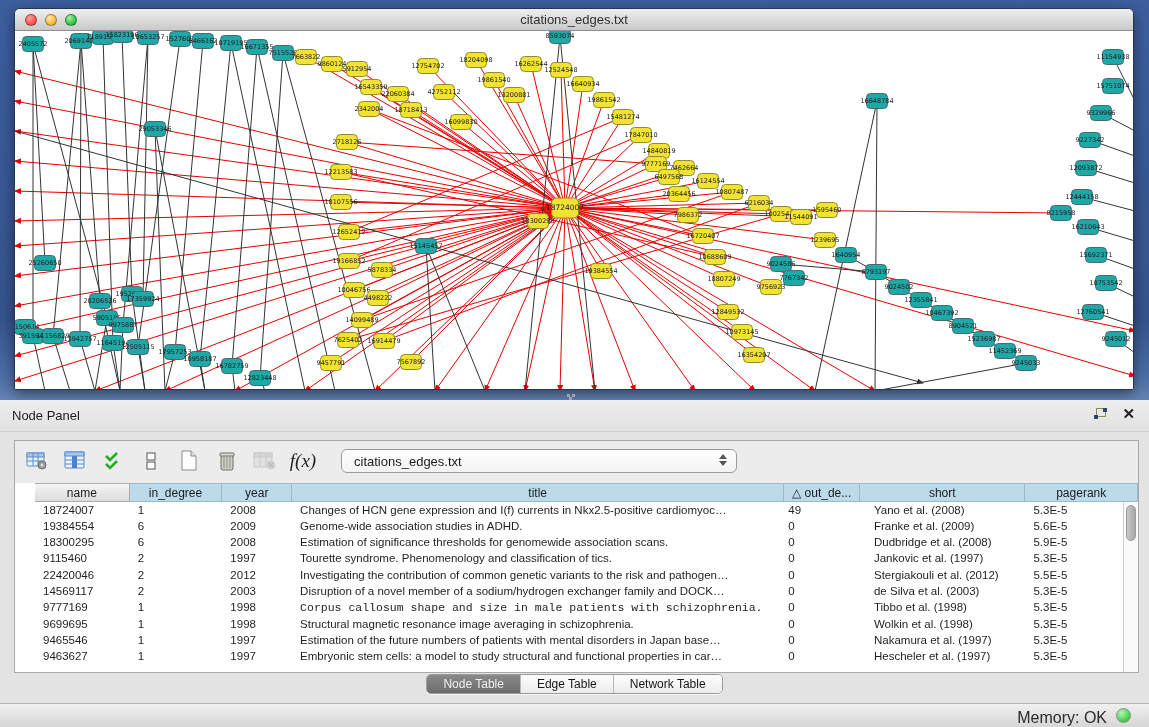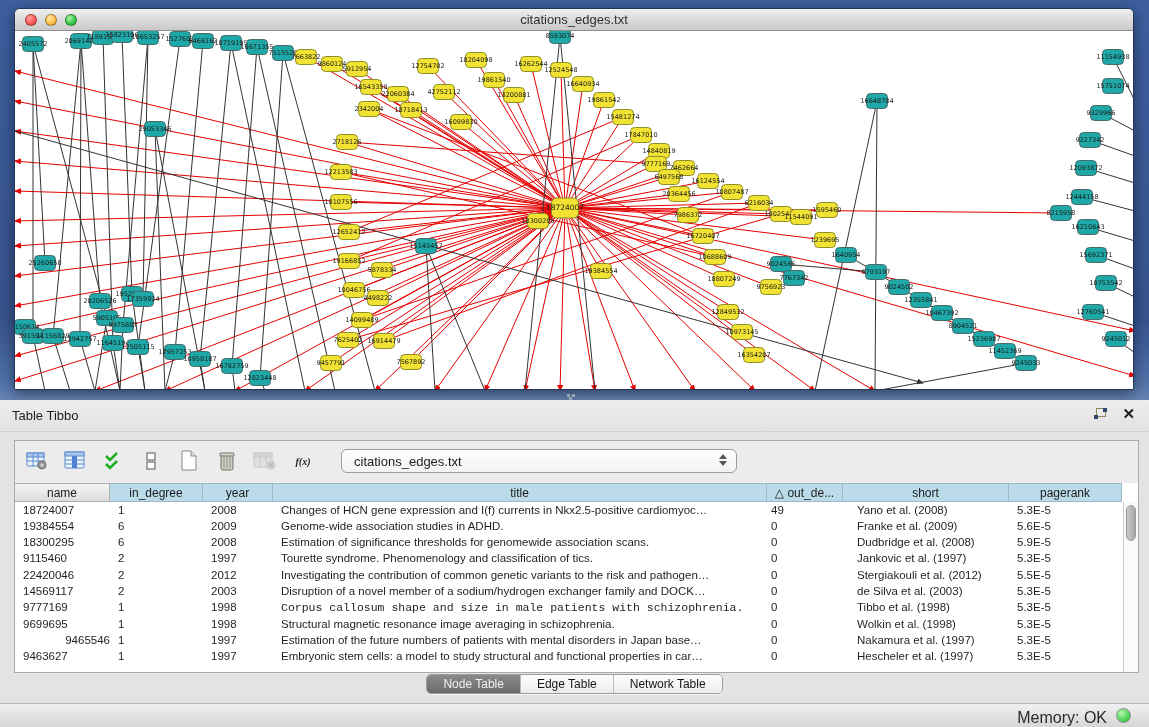--- a/index.html
+++ b/index.html
@@ -35,29 +35,29 @@
   .float-ic { width:14px; height:13px; position:relative; }
   .float-ic .sq1 { position:absolute; left:2px; top:0; width:10px; height:9px; border:1px solid #8a8a5a; }
   .float-ic .sq2 { position:absolute; left:0; top:7px; width:4px; height:4px; background:#2f4468; }
   .float-ic .sq3 { position:absolute; left:9px; top:0px; width:4px; height:4px; background:#2f4468; }
   .close-x { font-size:15px; font-weight:bold; color:#222; line-height:14px; cursor:default; }
 
   .inner-frame { position:absolute; left:14px; top:40px; width:1125px; height:233px;
                  border:1px solid #a9a9a9; background:#ececec; }
   .toolbar { position:absolute; left:0; top:0; width:100%; height:40px; display:flex; align-items:center; gap:10px; padding-left:8px; }
   .tbtn { width:28px; height:30px; display:flex; align-items:center; justify-content:center; }
-  .fx { font-family:"Liberation Serif", serif; font-style:italic; font-weight:bold; font-size:10px; color:#222; }
+  .fx { font-family:"Liberation Serif", serif; font-style:italic; font-weight:normal; font-size:19px; color:#222; }
   .combo { position:relative; margin-left:14px; width:396px; height:24px; background:linear-gradient(180deg,#ffffff,#f2f2f2);
            border:1px solid #9c9c9c; border-radius:6px; box-shadow:inset 0 1px 0 #fff; }
   .combo-text { position:absolute; left:12px; top:4px; font-size:13px; color:#1c1c1c; }
   .combo-arrows { position:absolute; right:9px; top:4px; display:flex; flex-direction:column; gap:2px; }
   .combo-arrows .up { width:0;height:0;border-left:4px solid transparent;border-right:4px solid transparent;border-bottom:5px solid #555; }
   .combo-arrows .dn { width:0;height:0;border-left:4px solid transparent;border-right:4px solid transparent;border-top:5px solid #555; }
 
-  .grid-table { position:absolute; left:0; top:42px; width:1123px; height:189px; background:#fff; font-size:11.5px; }
+  .grid-table { position:absolute; left:0; top:42px; width:1123px; height:189px; background:#fff; font-size:11.5px;padding-left:20px; }
   .hdr-row { display:flex; height:19px; }
   .hdr-cell { border:1px solid #9db9c6; border-left:none; background:#bcdbea; color:#1c1c1c;
               display:flex; align-items:center; justify-content:center; font-size:12px; overflow:hidden; white-space:nowrap; }
   .hdr-cell.gray { background:linear-gradient(180deg,#f5f5f5,#dcdcdc); border-color:#adadad; }
   .data-row { display:flex; height:16.3px; }
   .cell { overflow:hidden; white-space:nowrap; color:#1f1f1f; padding-top:1.5px; }
   .vscroll { position:absolute; right:0; top:19px; width:15px; height:170px; background:#fafafa; border-left:1px solid #d0d0d0; }
   .vthumb { position:absolute; left:2px; top:3px; width:10px; height:36px; border-radius:6px;
             background:linear-gradient(90deg,#c9c9c9,#a8a8a8); border:1px solid #9a9a9a; }
 
@@ -476,21 +476,21 @@
         </svg>
     </div>
   </div>
   <div class="grip">
       <i></i>
     </div>
 </div>
 
 <div class="table-panel">
   <div class="panel-header">
-    <div class="panel-title">Table Tibbo</div>
+    <div class="panel-title">Node Panel</div>
     <div class="panel-header-icons">
       <span class="float-ic">
           <i class="sq1"></i>
           <i class="sq2"></i>
           <i class="sq3"></i>
         </span>
       <span class="close-x">✕</span>
     </div>
   </div>
 
@@ -640,21 +640,21 @@
           <div class="data-row">
             <div class="cell" style="width: 95px; padding-left: 8px;">9699695</div>
             <div class="cell" style="width: 93px; padding-left: 8px;">1</div>
             <div class="cell" style="width: 70px; padding-left: 8px;">1998</div>
             <div class="cell" style="width: 494px; padding-left: 8px;">Structural magnetic resonance image averaging in schizophrenia.</div>
             <div class="cell" style="width: 76px; padding-left: 4px;">0</div>
             <div class="cell" style="width: 166px; padding-left: 14px;">Wolkin et al. (1998)</div>
             <div class="cell" style="width: 113px; padding-left: 8px;">5.3E-5</div>
           </div>
           <div class="data-row">
-            <div class="cell" style="width: 95px; padding-left: 8px; text-align: right;">9465546</div>
+            <div class="cell" style="width: 95px; padding-left: 8px;">9465546</div>
             <div class="cell" style="width: 93px; padding-left: 8px;">1</div>
             <div class="cell" style="width: 70px; padding-left: 8px;">1997</div>
             <div class="cell" style="width: 494px; padding-left: 8px;">Estimation of the future numbers of patients with mental disorders in Japan base…</div>
             <div class="cell" style="width: 76px; padding-left: 4px;">0</div>
             <div class="cell" style="width: 166px; padding-left: 14px;">Nakamura et al. (1997)</div>
             <div class="cell" style="width: 113px; padding-left: 8px;">5.3E-5</div>
           </div>
           <div class="data-row">
             <div class="cell" style="width: 95px; padding-left: 8px;">9463627</div>
             <div class="cell" style="width: 93px; padding-left: 8px;">1</div>

